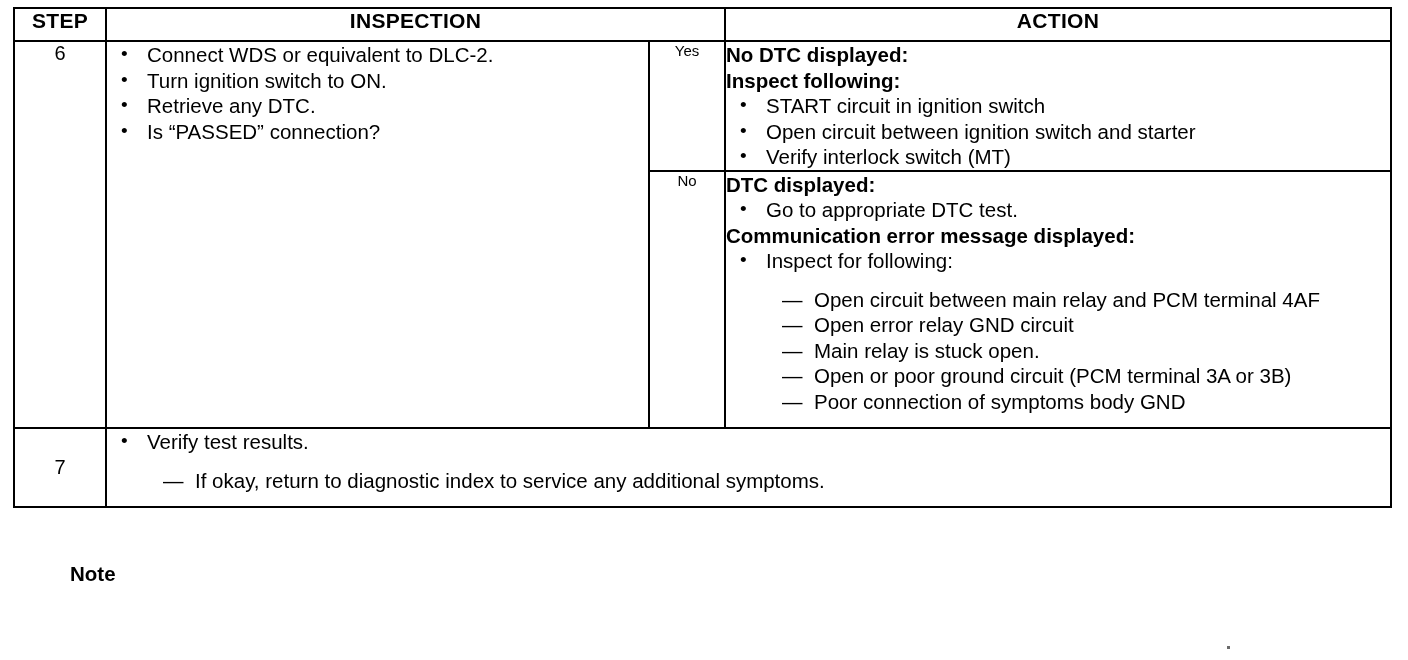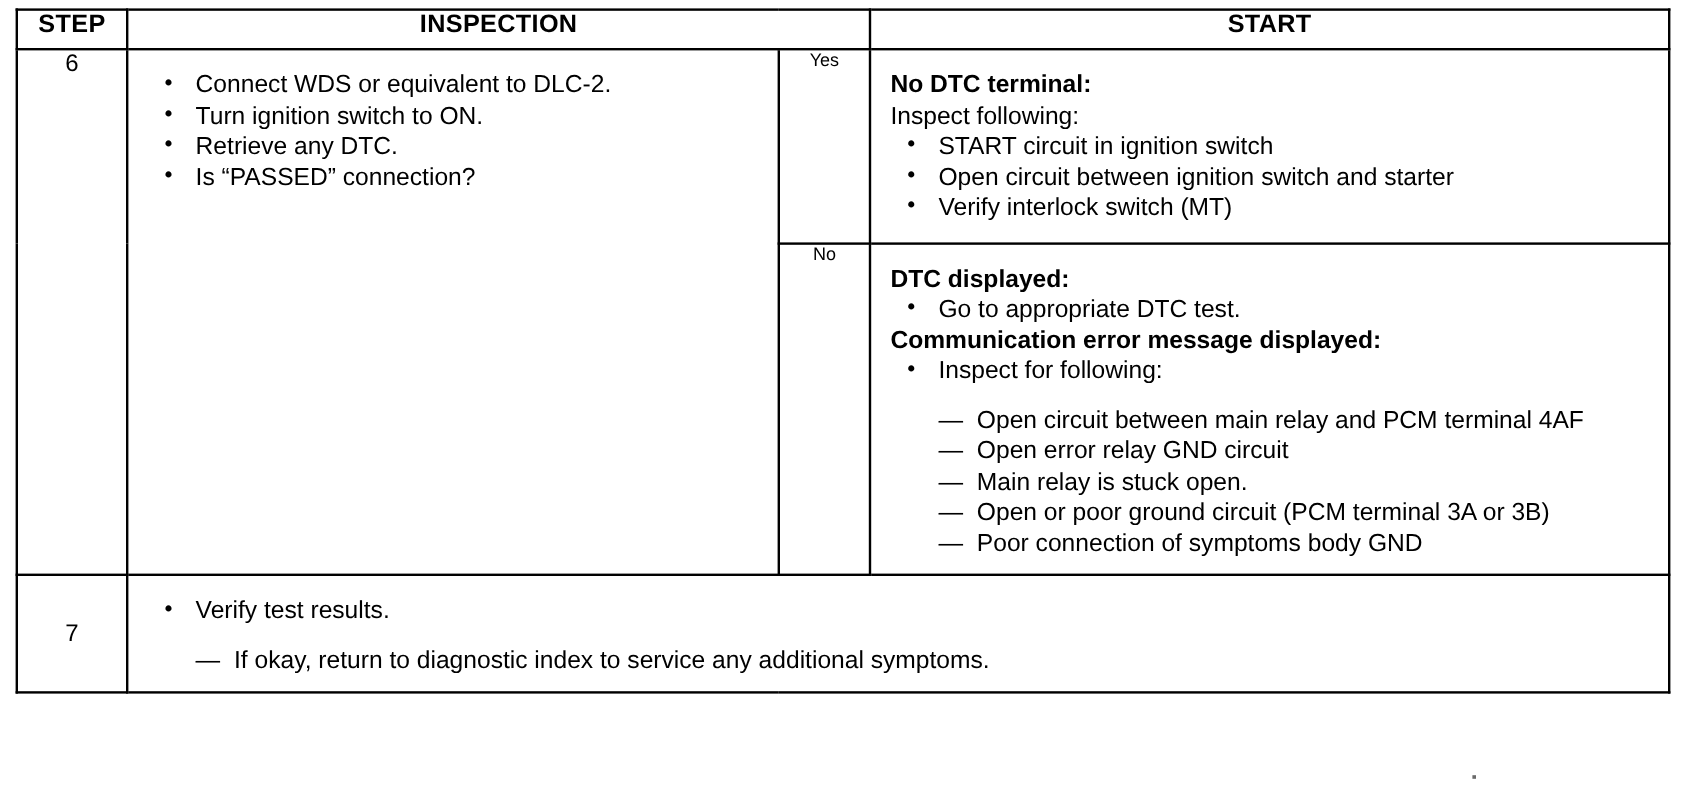--- a/index.html
+++ b/index.html
@@ -76,39 +76,40 @@
 
   .body-cell {
     padding: 6px 6px 8px 6px;
     font-size: 20.5px;
     line-height: 25.5px;
   }
 
   
   ul.blist {
     list-style: none;
-    margin: 16px;
+    margin: 0;
     padding: 0;
   }
   ul.blist > li.bullet {
     position: relative;
     padding-left: 40px;
     margin: 0;
   }
   ul.blist > li.bullet::before {
     content: "\2022";
     position: absolute;
     left: 14px;
     top: -1px;
     font-size: 19px;
     line-height: 25.5px;
   }
   ul.blist > li.plain {
     padding-left: 0;
     margin: 0;
+    font-weight: bold;
   }
   ul.blist > li.plain.bold {
     font-weight: bold;
   }
 
   ul.dlist {
     list-style: none;
     margin: 13px;
     padding: 0;
   }
@@ -182,40 +183,40 @@
       <col class="c-step">
       <col class="c-insp">
       <col class="c-yn">
       <col class="c-act">
     </colgroup>
     <tbody>
 
       <tr>
         <td class="hdr-cell">STEP</td>
         <td class="hdr-cell" colspan="2">INSPECTION</td>
-        <td class="hdr-cell">START</td>
+        <td class="hdr-cell">ACTION</td>
       </tr>
 
       <tr>
         <td class="step-cell" rowspan="2">6</td>
 
         <td class="body-cell" rowspan="2">
           <ul class="blist insp-pad">
             <li class="bullet">Connect WDS or equivalent to DLC-2.</li>
             <li class="bullet">Turn ignition switch to ON.</li>
             <li class="bullet">Retrieve any DTC.</li>
             <li class="bullet">Is “PASSED” connection?</li>
           </ul>
         </td>
 
         <td class="yn-cell">Yes</td>
 
         <td class="body-cell">
           <ul class="blist">
-            <li class="plain bold">No DTC terminal:</li>
+            <li class="plain bold">No DTC displayed:</li>
             <li class="plain">Inspect following:</li>
             <li class="bullet">START circuit in ignition switch</li>
             <li class="bullet">Open circuit between ignition switch and starter</li>
             <li class="bullet">Verify interlock switch (MT)</li>
           </ul>
         </td>
       </tr>
 
       <tr>
         <td class="yn-cell">No</td>
@@ -246,17 +247,18 @@
           <ul class="dlist insp-pad">
             <li class="dash">If okay, return to diagnostic index to service any additional symptoms.</li>
           </ul>
         </td>
       </tr>
 
     </tbody>
   </table>
 
   <div class="note-block">
+    <div class="note-title">Note</div>
   </div>
 
   <div class="speck"></div>
 
 </div>
 
 </body></html>

